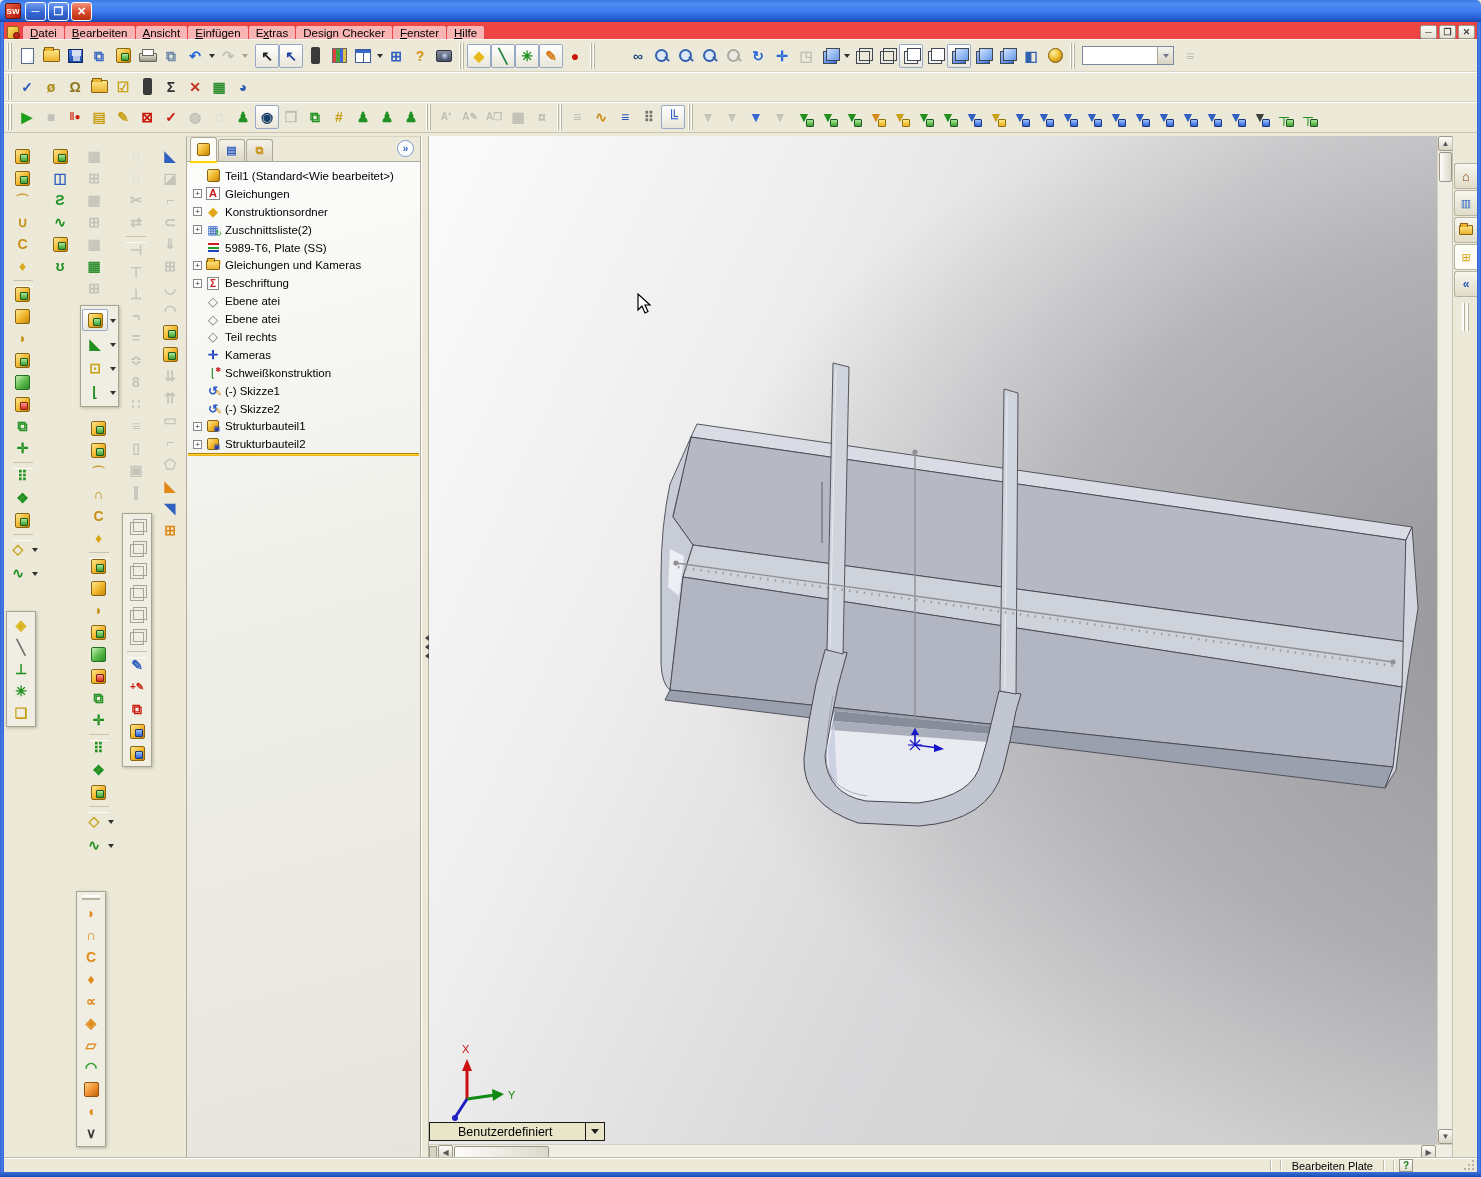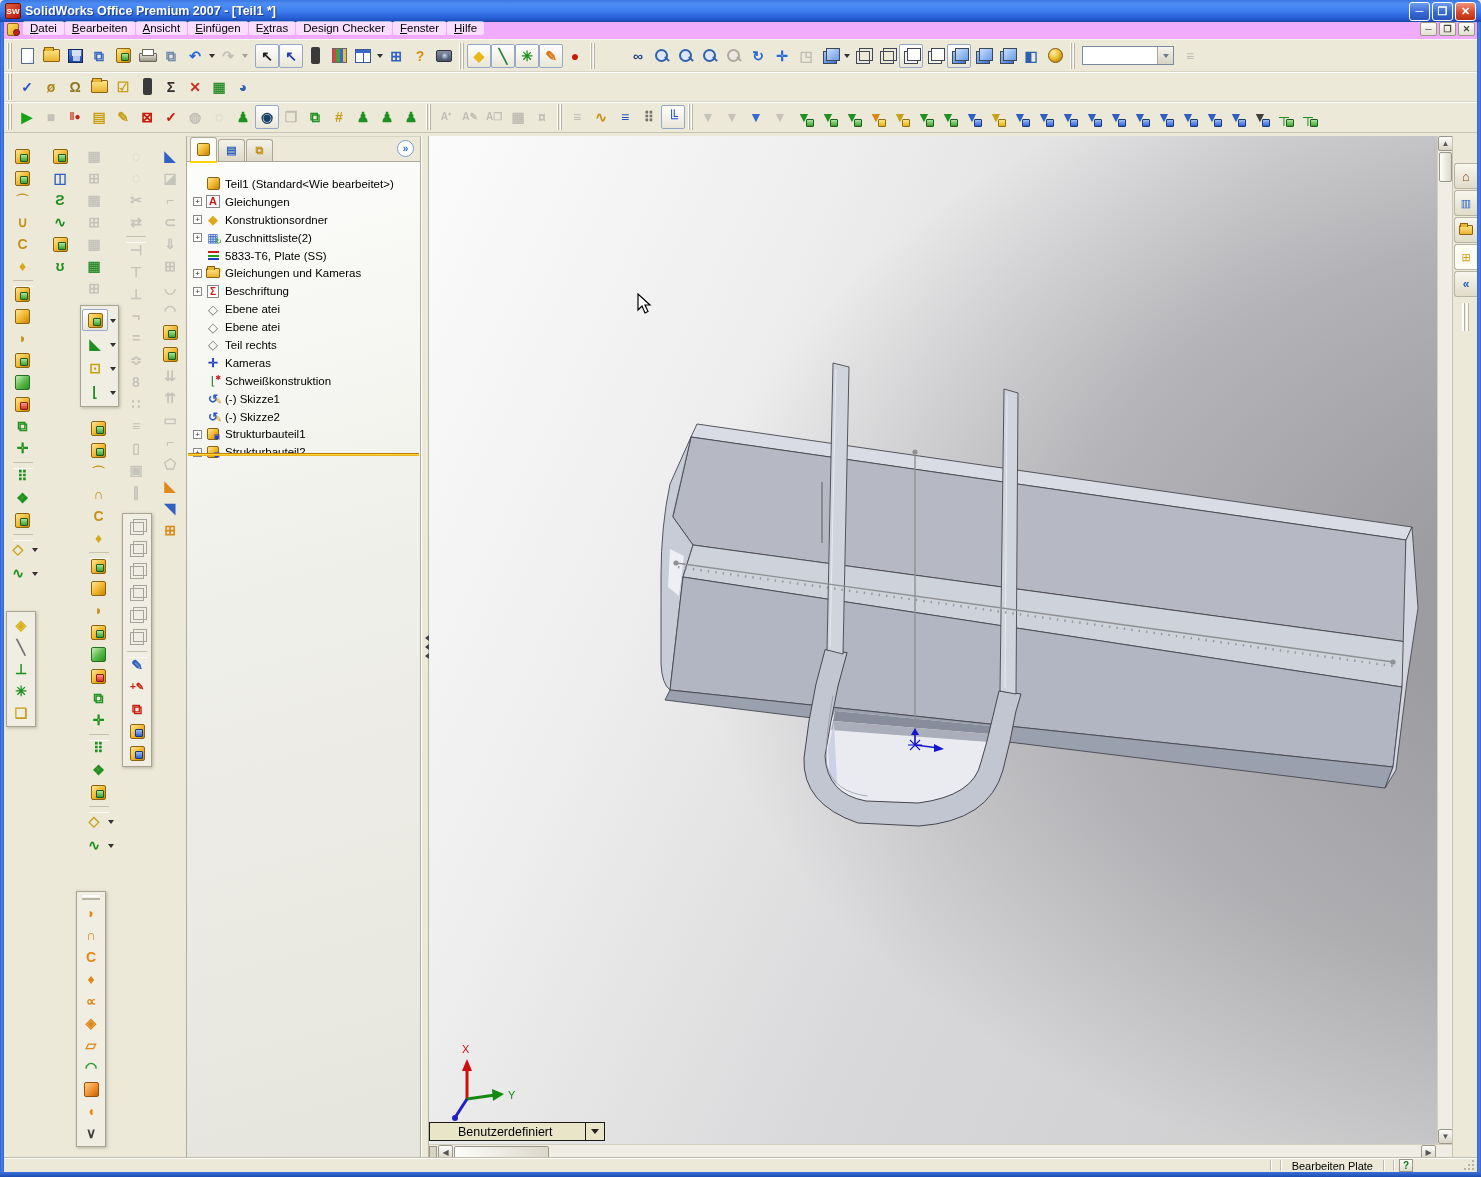--- a/index.html
+++ b/index.html
@@ -5,21 +5,21 @@
 *{box-sizing:border-box}
 body{margin:0}
 #screen{position:relative;width:1481px;height:1177px;font-family:"Liberation Sans",sans-serif;background:#ece9d8;overflow:hidden}
 .titlebar{position:absolute;left:0;top:0;width:100%;height:22px;background:linear-gradient(180deg,#3a77e0 0%,#4e8df2 18%,#3e7ef0 50%,#2258cd 88%,#1a47a5 100%);display:flex;align-items:center;padding:0 5px;border-radius:5px 5px 0 0}
 .sw-logo{width:16px;height:16px;background:linear-gradient(135deg,#e86040,#b01808);border:1px solid #701000;border-radius:2px;color:#fff;font-size:8px;font-weight:bold;display:flex;align-items:center;justify-content:center;margin-right:4px}
 .title-text{color:#fff;font-weight:bold;font-size:12.5px;text-shadow:1px 1px 1px #1a3a80;flex:1}
 .winbtns{display:flex;gap:2px}
 .winbtn{width:21px;height:19px;border-radius:3px;border:1px solid #fff;color:#fff;font-size:11px;font-weight:bold;display:flex;align-items:center;justify-content:center;line-height:1}
 .winbtn.min,.winbtn.max{background:linear-gradient(180deg,#6f9bee,#3365d2 60%,#2a55b8)}
 .winbtn.close{background:linear-gradient(180deg,#f0927c,#d94a2b 55%,#b73011)}
-.menubar{position:absolute;left:4px;top:22px;right:4px;height:17px;background:#f0abfc;display:flex;align-items:flex-start;font-size:11.5px}
+.menubar{position:absolute;left:4px;top:22px;right:4px;height:17px;background:#ef4444;display:flex;align-items:flex-end;font-size:11.5px}
 .menu-item{padding:1px 7px;color:#000;background:rgba(255,255,255,.6);border-radius:2px;margin-right:1px}
 .menu-icon{width:16px;height:14px;margin:0 2px 0 1px;position:relative}
 .menu-icon:before{content:"";position:absolute;left:2px;top:1px;width:10px;height:11px;background:linear-gradient(135deg,#ffe06a,#e0a018);border:1px solid #8a6a10;border-radius:2px}
 .menu-icon:after{content:"";position:absolute;left:8px;top:7px;width:5px;height:5px;background:#c02818;border-radius:50%;border:1px solid #701008}
 .mdibtns{margin-left:auto;display:flex;gap:2px;padding-right:2px}
 .mdibtn{width:17px;height:14px;background:linear-gradient(#fdfdfa,#e3e0d0);border:1px solid #9a9685;border-radius:2px;font-size:9px;display:flex;align-items:center;justify-content:center;color:#404040;font-weight:bold}
 .toolrow{position:absolute;left:4px;display:flex;align-items:center;background:#ece9d8}
 #row1{top:39px;height:32px;width:1473px;border-top:1px solid #f8f6ee}
 #row2{top:71px;height:30px;width:1473px;border-top:1px solid #d8d4c4;box-shadow:inset 0 1px 0 #fff}
 #row3{top:101px;height:32px;width:1473px;border-top:1px solid #d8d4c4;box-shadow:inset 0 1px 0 #fff;border-bottom:1px solid #c9c5b5}
@@ -76,21 +76,21 @@
 .vcol .tbi{width:24px;height:22px}
 .vsep{width:20px;height:7px;border-top:1px solid #c6c2b0;border-bottom:1px solid #fbfaf4;margin-top:3px;margin-bottom:-4px}
 .fpal{position:absolute;background:#f0eee2;border:1px solid #a8a492;box-shadow:1px 1px 3px rgba(80,75,55,.35);display:flex;flex-direction:column;align-items:center;padding:2px 1px}
 .fpal .tbi{width:26px;height:22px}
 .hgrip{width:18px;height:5px;border-top:2px solid #fff;border-bottom:2px solid #b8b4a2;margin:1px 0 2px}
 #treepanel{position:absolute;left:186px;top:136px;width:235px;height:1022px;background:linear-gradient(165deg,#fdfdfc 0%,#efefe9 45%,#e6e5dd 100%);border:1px solid #b0ac9c;border-top:1px solid #d8d4c4}
 .ttabs{height:25px;display:flex;align-items:flex-end;background:#ece9d8;border-bottom:1px solid #aca899;padding-left:3px;position:relative}
 .ttab{width:27px;height:22px;border:1px solid #aca899;border-bottom:none;border-radius:3px 3px 0 0;display:flex;align-items:center;justify-content:center;background:linear-gradient(#f4f2e8,#ddd9c8);margin-right:1px}
 .ttab.active{background:#fdfdf8;height:24px;box-shadow:0 2px 0 #ffd400}
 .t-exp{position:absolute;right:6px;top:3px;width:17px;height:17px;border:1px solid #7a9ac8;border-radius:50%;background:#fff;color:#2a68c8;font-weight:bold;font-size:10px;display:flex;align-items:center;justify-content:center}
-.tree-body{position:relative;font-size:11.5px;padding-top:13px}
+.tree-body{position:relative;font-size:11.5px;padding-top:5px}
 .trow{height:17.9px;display:flex;align-items:center;white-space:nowrap}
 .texp{width:9px;height:9px;border:1px solid #888;background:#fff;font-size:8px;line-height:7px;text-align:center;color:#333;margin:0 3px 0 6px;flex:none}
 .texp.n{visibility:hidden}
 .tico{width:16px;height:15px;margin-right:4px;flex:none;position:relative;display:flex;align-items:center;justify-content:center}
 .rollback{position:absolute;left:1px;top:316px;width:231px;height:3px;background:linear-gradient(#ffdf50,#e8a800);border-top:1px solid #b88000}
 #splitter{position:absolute;left:421px;top:136px;width:8px;height:1022px;background:#ece9d8;border-left:1px solid #fff;border-right:1px solid #b8b4a4;display:flex;flex-direction:column;align-items:center;justify-content:center;gap:3px}
 #splitter i{width:0;height:0;border:3px solid transparent;border-right:4px solid #404040}
 #viewport{position:absolute;left:429px;top:136px;width:1008px;height:1008px;overflow:hidden;background:
  radial-gradient(ellipse 1250px 820px at 1170px 470px, rgba(55,55,65,0.40) 0%, rgba(55,55,65,0.22) 45%, rgba(55,55,65,0) 72%),
  linear-gradient(115deg, #fbfbfb 0%, #eeeeee 28%, #d8d8da 58%, #cccccd 100%)}
@@ -123,21 +123,20 @@
 #bright{right:0;top:22px;width:4px;height:1155px}
 #bbottom{left:0;top:1172px;width:1481px;height:5px;background:linear-gradient(180deg,#3a70dd,#1e4cb0)}
 #cursor{position:absolute;left:637px;top:293px;z-index:50}
 </style>
 </head>
 <body>
 
 <div id="screen">
   <div class="titlebar">
     <div class="sw-logo">SW</div>
-    <div class="title-text">SolidWorks Office Premium 2007 - [Teil1 *]</div>
     <div class="winbtns">
       <div class="winbtn min">─</div>
       <div class="winbtn max">❐</div>
       <div class="winbtn close">✕</div>
     </div>
   </div>
   <div class="menubar">
     <div class="menu-icon"></div>
     <span id="menuitems"><span class="menu-item"><u>D</u>atei</span><span class="menu-item"><u>B</u>earbeiten</span><span class="menu-item"><u>A</u>nsicht</span><span class="menu-item"><u>E</u>infügen</span><span class="menu-item">E<u>x</u>tras</span><span class="menu-item">Design Checker</span><span class="menu-item"><u>F</u>enster</span><span class="menu-item"><u>H</u>ilfe</span></span>
     <div class="mdibtns">
@@ -1419,21 +1418,21 @@
         </div>
         <div class="trow">
           <span class="texp n">+</span>
           <span class="tico">
             <span style="display:inline-block;width:11px">
               <i style="display:block;height:2px;background:#c82020;margin:1.5px 0"></i>
               <i style="display:block;height:2px;background:#20a020;margin:1.5px 0"></i>
               <i style="display:block;height:2px;background:#2040c0;margin:1.5px 0"></i>
             </span>
           </span>
-          <span>5833-T6, Plate (SS)</span>
+          <span>5989-T6, Plate (SS)</span>
         </div>
         <div class="trow">
           <span class="texp">+</span>
           <span class="tico">
             <span class="mfold"></span>
             <span style="position:absolute;right:-2px;top:-1px;font-size:8px;color:#e0a010">☼</span>
           </span>
           <span>Gleichungen und Kameras</span>
         </div>
         <div class="trow">

